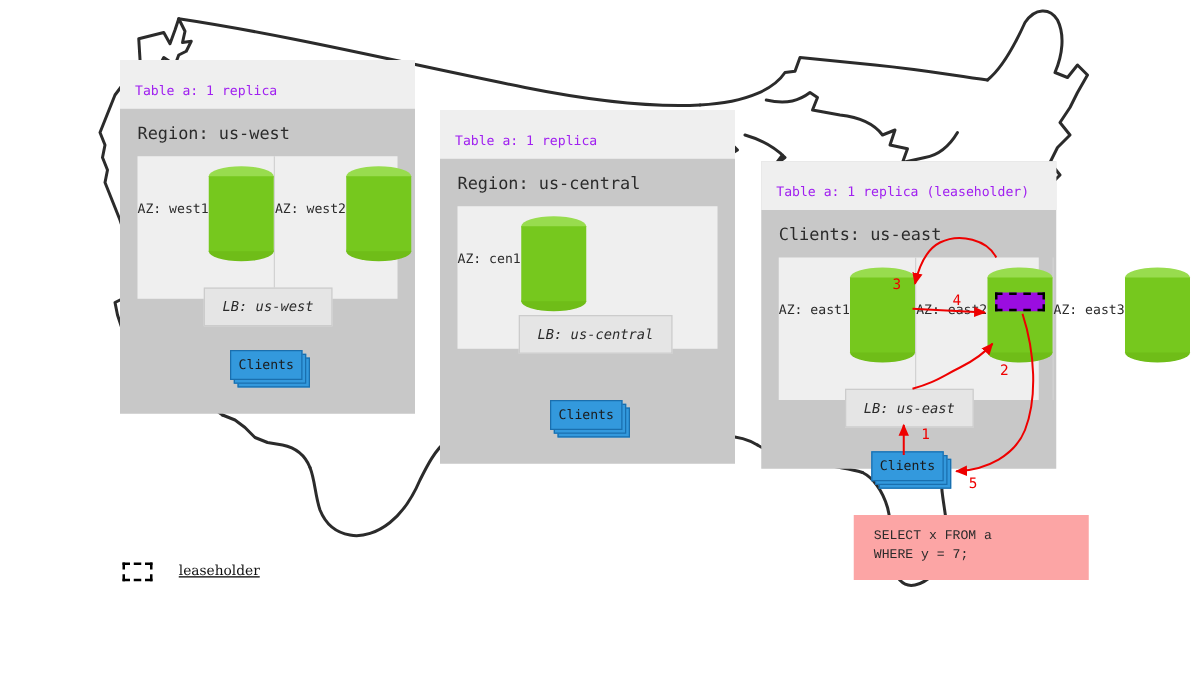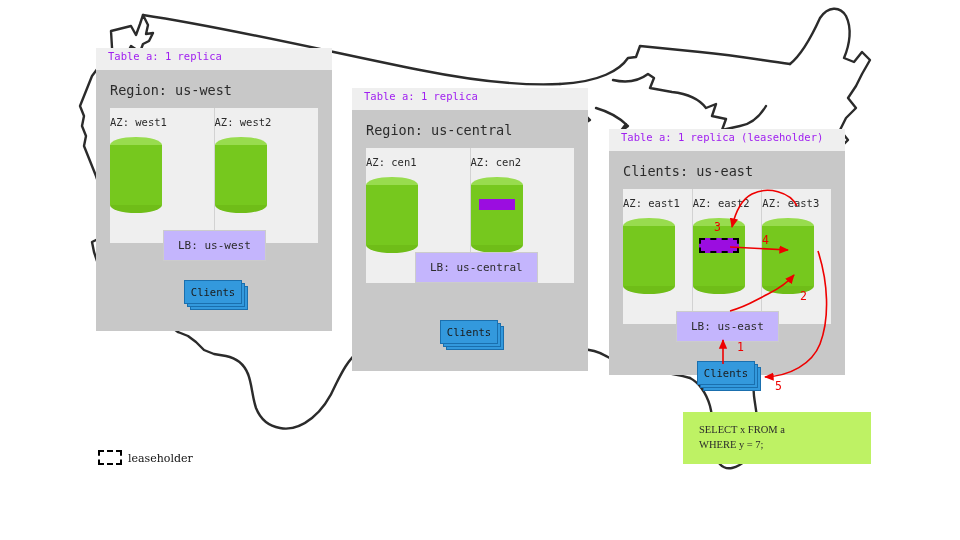--- a/index.html
+++ b/index.html
@@ -29,43 +29,42 @@
   .region-panel {
     position: absolute;
     background: #c8c8c8;
   }
   .panel-header {
     background: #efefef;
     color: #a020f0;
     font-family: "DejaVu Sans Mono", "Liberation Mono", monospace;
     font-size: 10.5px;
     letter-spacing: 0px;
-    padding: 2px 12px 8px 12px;
+    padding: 19px 12px 8px 12px;
     white-space: nowrap;
   }
   .region-title {
     color: #2b2b2b;
     font-family: "DejaVu Sans Mono", "Liberation Mono", monospace;
     font-size: 13.5px;
     padding: 12px 0 10px 14px;
     white-space: nowrap;
   }
   .az-row {
     display: flex;
     background: #efefef;
     margin: 0 14px;
     position: relative;
   }
   .az-cell {
     flex: 1 1 0;
     border-right: 1px solid #d2d2d2;
     padding: 8px 0 30px 0;
     display: flex;
-    flex-direction: column;
-    align-items: flex-start;
+    align-items: center;
     position: relative;
   }
   .az-cell:last-child { border-right: none; }
   .az-label {
     font-family: "DejaVu Sans Mono", "Liberation Mono", monospace;
     font-size: 10.5px;
     color: #2b2b2b;
     white-space: nowrap;
     margin-bottom: 9px;
   }
@@ -106,28 +105,29 @@
   }
   .replica.leaseholder {
     border: 2px dashed #000000;
     left: 6px;
     top: 20px;
   }
 
   
   .lb-box {
     position: absolute;
-    background: #c4b5fd;
+    background: #e5e5e5;
     border: 1px solid #cccccc;
     font-family: "DejaVu Sans Mono", "Liberation Mono", monospace;
     font-size: 11px;
     color: #2b2b2b;
     text-align: left;
     padding: 8px 14px;
     white-space: nowrap;
+    font-style: italic;
   }
 
   
   .clients {
     position: absolute;
     width: 58px;
     height: 24px;
   }
   .clients .sheet {
     position: absolute;
@@ -147,35 +147,36 @@
     align-items: center;
     justify-content: center;
     font-family: "DejaVu Sans Mono", "Liberation Mono", monospace;
     font-size: 10.5px;
     color: #1b1b1b;
   }
 
   
   .sql-box {
     position: absolute;
-    background: #bef264;
-    font-family: Liberation Serif, serif;
+    background: #fca5a5;
+    font-family: Liberation Mono, monospace;
     font-size: 10.5px;
     color: #2b2b2b;
     line-height: 1.45;
     padding: 10px 14px 12px 16px;
     white-space: pre;
   }
 
   
   .legend {
     position: absolute;
     display: flex;
-    align-items: flex-end;
-    gap: 6px;
+    align-items: flex-start;
+    gap: 21px;
+    text-decoration: underline;
   }
   .legend-swatch {
     width: 20px;
     height: 11px;
     border: 2px dashed #000;
     background: transparent;
   }
   .legend-text {
     font-family: "DejaVu Serif", "Liberation Serif", serif;
     font-size: 11px;
@@ -287,29 +288,20 @@
     <div class="region-title">Region: us-central</div>
     <div class="az-row">
       <div class="az-cell">
         <div class="az-label">AZ: cen1</div>
         <div class="cylinder">
           <div class="cyl-top"></div>
           <div class="cyl-bottom"></div>
           <div class="cyl-body"></div>
         </div>
       </div>
-      <div class="az-cell">
-        <div class="az-label">AZ: cen2</div>
-        <div class="cylinder">
-          <div class="cyl-top"></div>
-          <div class="cyl-bottom"></div>
-          <div class="cyl-body"></div>
-          <div class="replica"></div>
-        </div>
-      </div>
     </div>
     <div class="lb-box" style="left:63px; top:164px;">LB: us-central</div>
     <div class="clients" style="left:88px; top:232px;">
       <div class="sheet s3"></div>
       <div class="sheet s2"></div>
       <div class="sheet s1"></div>
       <div class="lbl">Clients</div>
     </div>
   </div>
 

